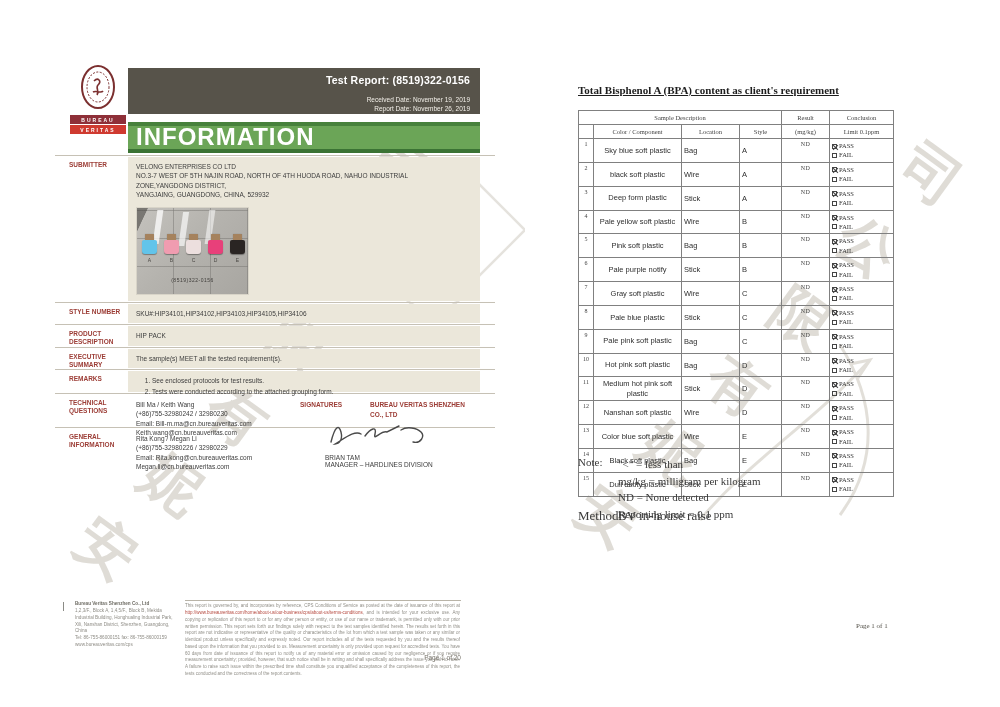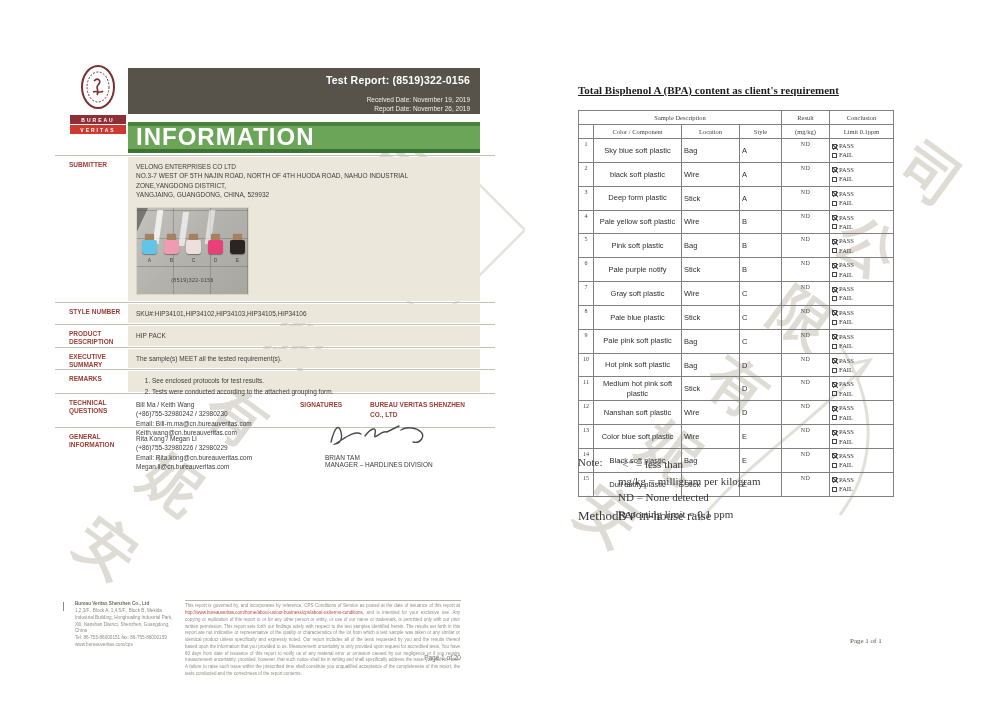--- a/index.html
+++ b/index.html
@@ -117,21 +117,21 @@
         position:relative; vertical-align:-0.5px; }
   .cb.on::before, .cb.on::after { content:""; position:absolute; left:-1px; top:2px; width:7px; height:1px; background:#444; }
   .cb.on::before { transform:rotate(45deg); }
   .cb.on::after  { transform:rotate(-45deg); }
 
   .note { position:absolute; left:18px; top:396px; display:flex; font-size:11px; color:#3a3a3a; }
   .note-label { width:40px; }
   .note-lines div { line-height:1.5; }
   .method { position:absolute; left:18px; top:448px; display:flex; font-size:13px; color:#3a3a3a; }
   .method-label { width:40px; }
-  .r-page { position:absolute; left:290px; top:562px; font-size:7px; color:#55524a;margin-top:15px; }
+  .r-page { position:absolute; left:296px; top:562px; font-size:7px; color:#55524a; }
 </style>
 </head>
 <body>
 
 <div class="canvas">
 
   <div class="wm">
     <svg style="left:355px;top:120px;opacity:.45;" width="170" height="210" viewBox="0 0 170 210">
       <polygon points="100,40 170,110 100,180 30,110" fill="none" stroke="#c6c1b5" stroke-width="2.5"></polygon>
       <circle cx="78" cy="150" r="40" fill="none" stroke="#c6c1b5" stroke-width="2.5"></circle>

